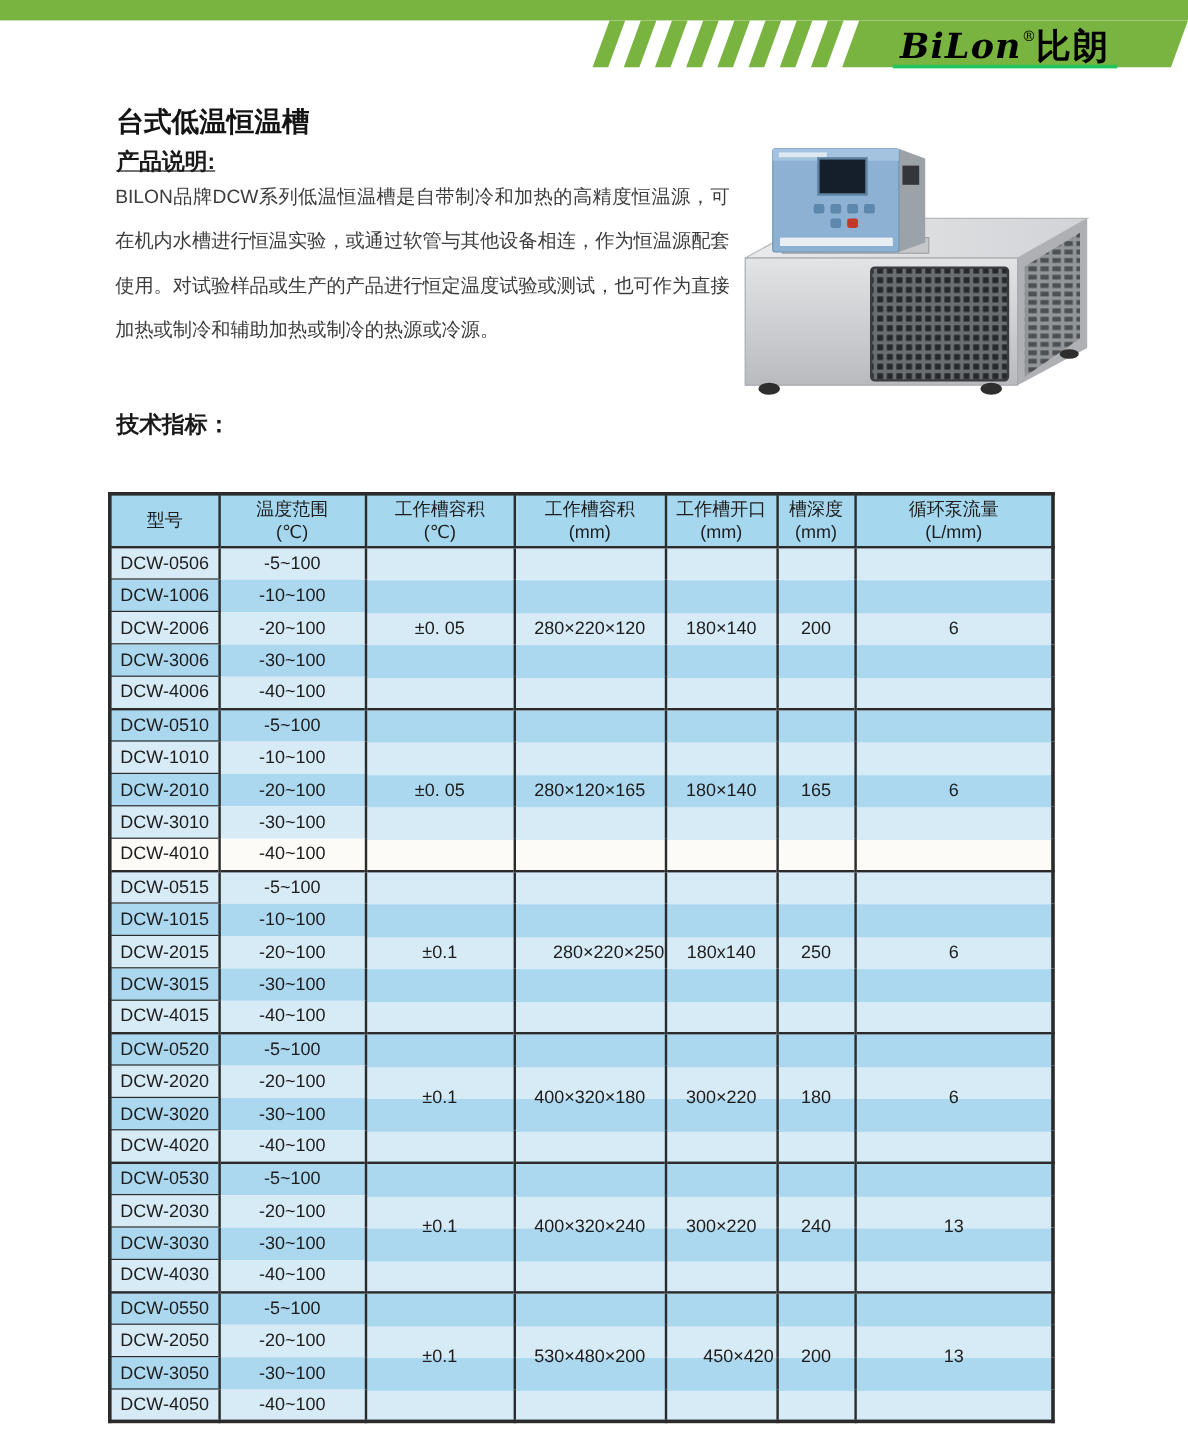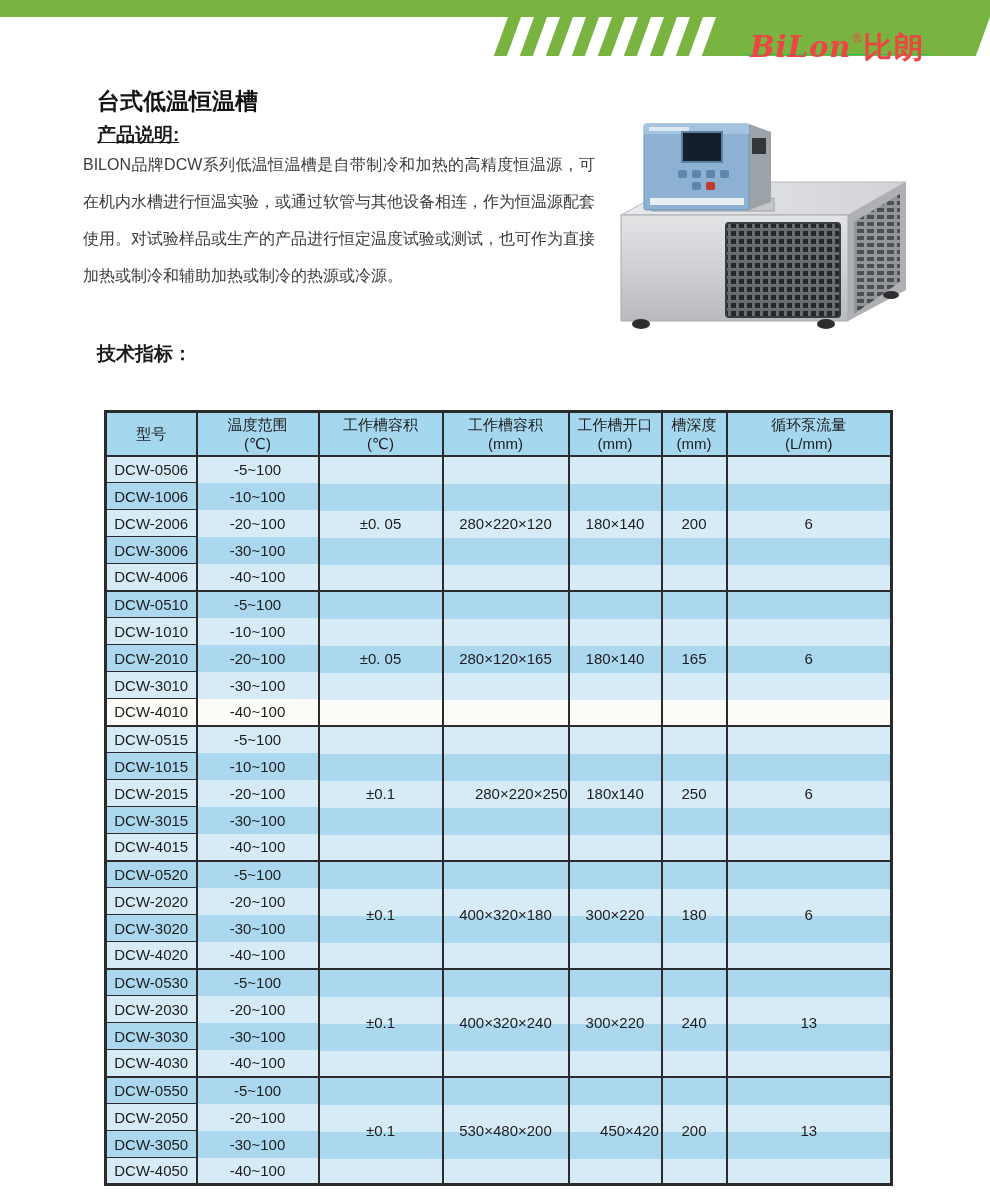--- a/index.html
+++ b/index.html
@@ -9,38 +9,38 @@
     font-family:"Liberation Sans","DejaVu Sans",sans-serif;
     color:#222;
   }
   
   .top-strip{position:absolute;left:0;top:0;width:990px;height:17px;background:var(--green);}
   .band{position:absolute;left:0;top:17px;width:990px;height:39px;}
   .slash{position:absolute;top:0;height:39px;width:13px;background:var(--green);
          transform:skewX(-20deg);transform-origin:top left;}
   .band-solid{position:absolute;top:0;left:716px;width:274px;height:39px;background:var(--green);
          transform:skewX(-20deg);transform-origin:top left;}
-  .logo{position:absolute;top:19px;left:744px;height:33px;color:#ef4444;white-space:nowrap;
-        border-bottom:1px solid #22c55e;padding:0 6px 2px 6px;line-height:40px;}
+  .logo{position:absolute;top:19px;left:744px;height:33px;color:#000000;white-space:nowrap;
+        border-bottom:3px solid #22c55e;padding:0 6px 2px 6px;line-height:22px;}
   .logo .latin{font-family:"DejaVu Serif","Liberation Serif",serif;font-style:italic;font-weight:bold;font-size:29px;letter-spacing:1px;}
   .logo .reg{font-size:12px;vertical-align:14px;font-family:"DejaVu Serif",serif;}
   .logo .cjk{font-size:29px;font-weight:bold;letter-spacing:2px;font-family:"DejaVu Sans",sans-serif;}
   
   .page-title{position:absolute;left:97px;top:86px;font-size:23px;font-weight:bold;color:#141414;margin:0;}
   .sec-heading{position:absolute;left:97px;font-size:19px;font-weight:bold;color:#1a1a1a;margin:0;}
   .h-desc{top:122px;text-decoration:underline;}
   .h-spec{top:341px;}
-  .desc{position:absolute;left:83px;top:146px;width:512px;margin:0;
+  .desc{position:absolute;left:96px;top:146px;width:512px;margin:0;
         font-size:16px;line-height:37px;color:#3c3c3c;text-align:justify;}
   
   .photo{position:absolute;left:586px;top:102px;width:378px;height:230px;}
   
   .spec-wrap{position:absolute;left:90px;top:410px;}
   table.spec{border-collapse:collapse;table-layout:fixed;width:786px;
-             border:3px solid var(--bd);font-size:15px;color:#1d1d1d;margin-left:14px;}
+             border:3px solid var(--bd);font-size:15px;color:#1d1d1d;}
   col.c1{width:91px}col.c2{width:122px}col.c3{width:124px}col.c4{width:126px}
   col.c5{width:93px}col.c6{width:65px}col.c7{width:165px}
   .spec thead tr{height:44px;}
   .spec th{background:var(--hdr);border-left:2px solid var(--bd);border-bottom:2px solid var(--bd);
            font-weight:normal;text-align:center;padding:0;line-height:19px;font-size:15px;}
   .spec tbody tr{height:27px;}
   .spec td{border-left:2px solid var(--bd);text-align:center;padding:0;}
   .spec td.model{border-top:1px solid var(--bd);}
   .spec tbody tr.gs td{border-top:2px solid var(--bd);}
   .tone-light{background:var(--row-light);}

